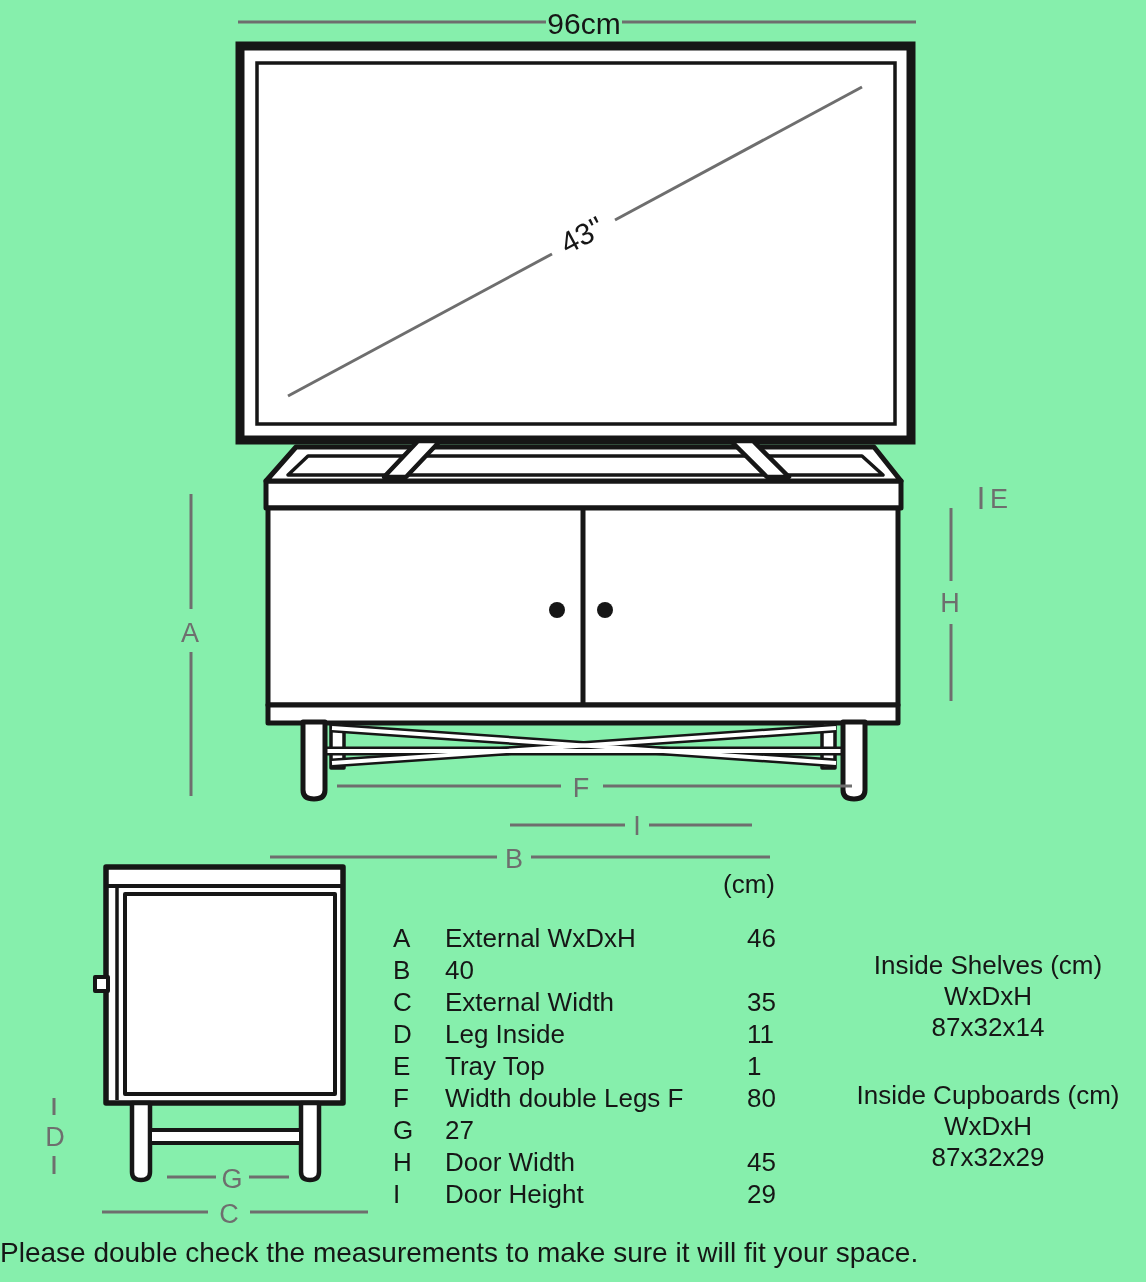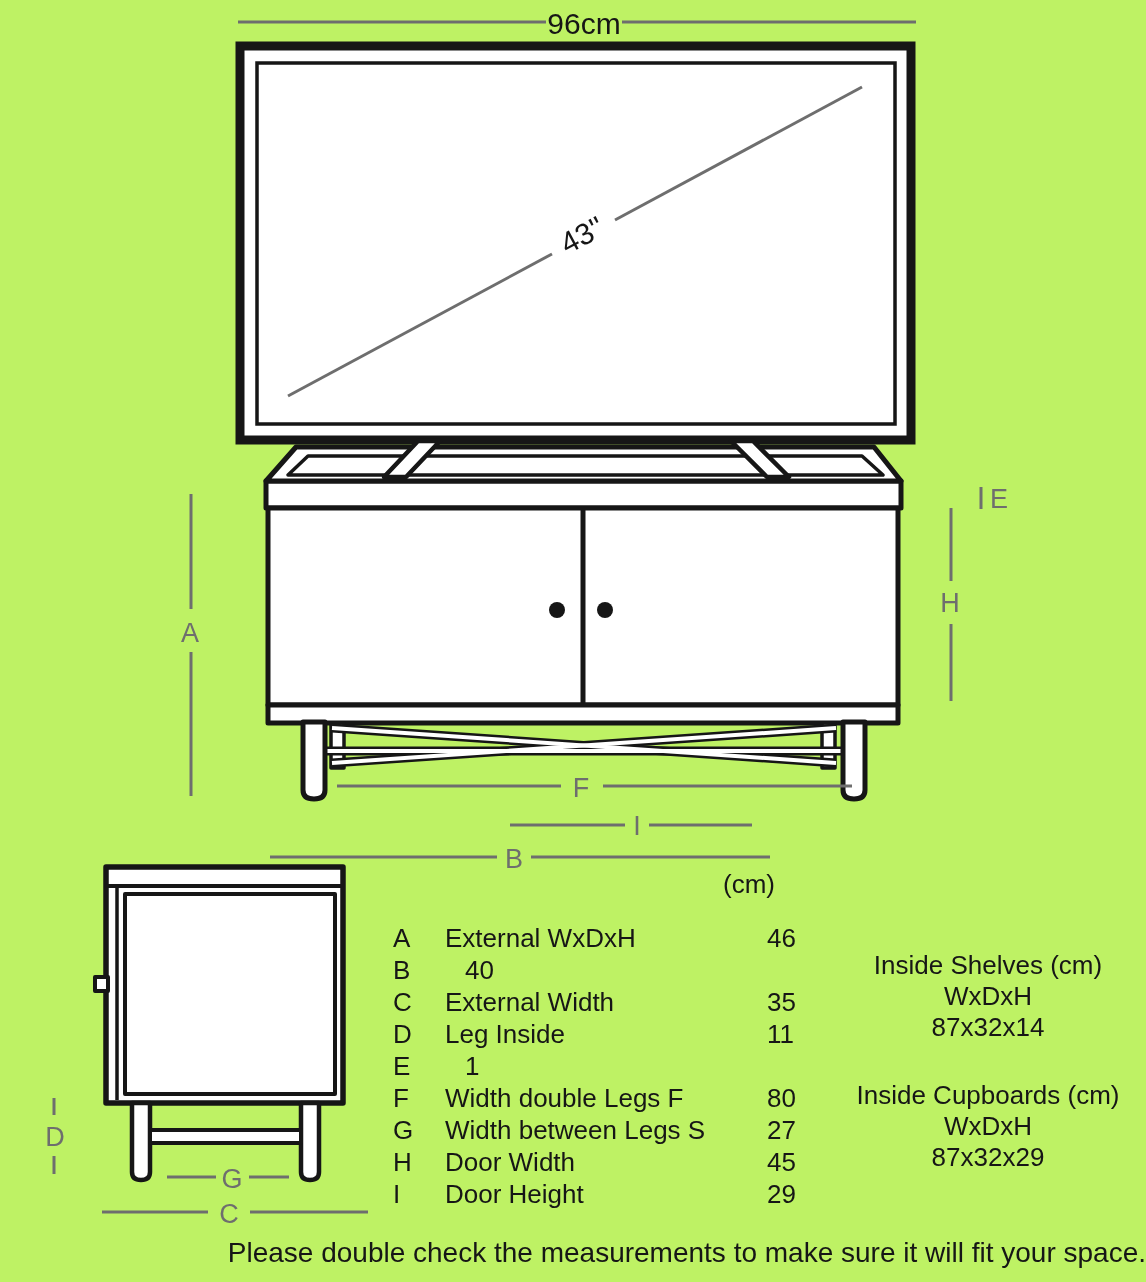--- a/index.html
+++ b/index.html
@@ -1,19 +1,19 @@
 <!DOCTYPE html>
 <html><head>
 <meta charset="utf-8">
 <style>
   html,body{margin:0;padding:0;background:#fff;}
   .page{
     position:relative;
     width:1146px;height:1282px;
-    background:#bef264;
+    background:#86efac;
     font-family:"Liberation Sans", sans-serif;
     color:#161616;
     overflow:hidden;
   }
   .diagram-svg{position:absolute;left:0;top:0;}
   svg text{
     font-family:"Liberation Sans", sans-serif;
   }
   .dim-label{fill:#6e6e6e;font-size:27px;}
   .ink-label{fill:#161616;font-size:30px;}
@@ -22,32 +22,32 @@
   .spec-table{
     position:absolute;left:393px;top:868px;width:420px;
     font-size:26px;line-height:32px;
   }
   .unit-header{
     margin-left:330px;width:80px;height:32px;margin-bottom:22px;
   }
   .spec-row{display:flex;height:32px;}
   .spec-key{width:52px;flex:0 0 52px;}
   .spec-label{width:302px;flex:0 0 302px;}
-  .spec-value{flex:1;margin-left:20px;}
+  .spec-value{flex:1;}
 
   .inset-block{
     position:absolute;width:320px;text-align:center;
     font-size:26px;line-height:31px;
   }
   .inset-shelves{left:828px;top:950px;}
   .inset-cupboards{left:828px;top:1080px;}
 
   .footer-note{
     position:absolute;left:0;right:0;top:1236px;
-    text-align:right;font-size:28px;line-height:34px;
+    text-align:left;font-size:28px;line-height:34px;
   }
 </style>
 </head>
 <body>
 
 <div class="page">
 
   <svg class="diagram-svg" width="1146" height="1282" viewBox="0 0 1146 1282">
 
     <g stroke="#6e6e6e" stroke-width="3">
@@ -167,30 +167,30 @@
       <span class="spec-label">External Width</span>
       <span class="spec-value">35</span>
     </div>
     <div class="spec-row">
       <span class="spec-key">D</span>
       <span class="spec-label">Leg Inside</span>
       <span class="spec-value">11</span>
     </div>
     <div class="spec-row">
       <span class="spec-key">E</span>
+      <span class="spec-label">Tray Top</span>
       <span class="spec-value">1</span>
     </div>
     <div class="spec-row">
       <span class="spec-key">F</span>
       <span class="spec-label">Width double Legs F</span>
       <span class="spec-value">80</span>
     </div>
     <div class="spec-row">
       <span class="spec-key">G</span>
-      <span class="spec-label">Width between Legs S</span>
       <span class="spec-value">27</span>
     </div>
     <div class="spec-row">
       <span class="spec-key">H</span>
       <span class="spec-label">Door Width</span>
       <span class="spec-value">45</span>
     </div>
     <div class="spec-row">
       <span class="spec-key">I</span>
       <span class="spec-label">Door Height</span>

